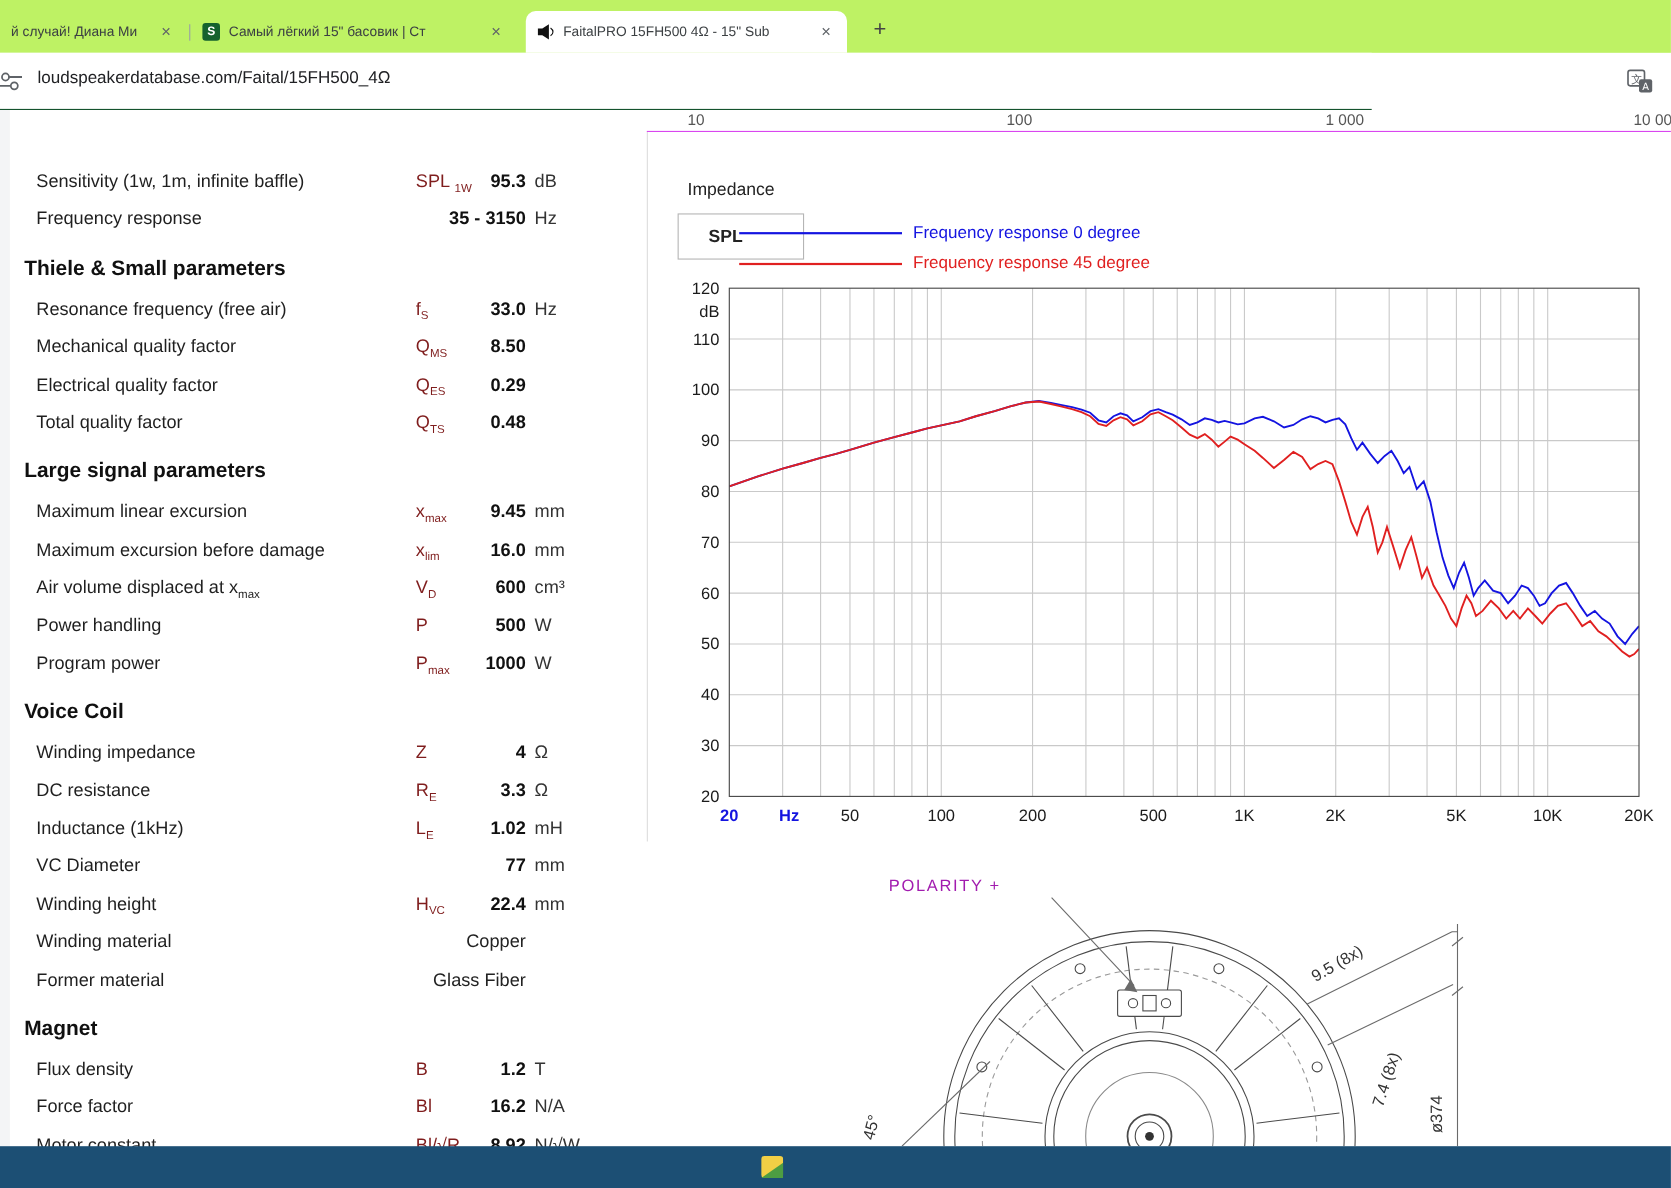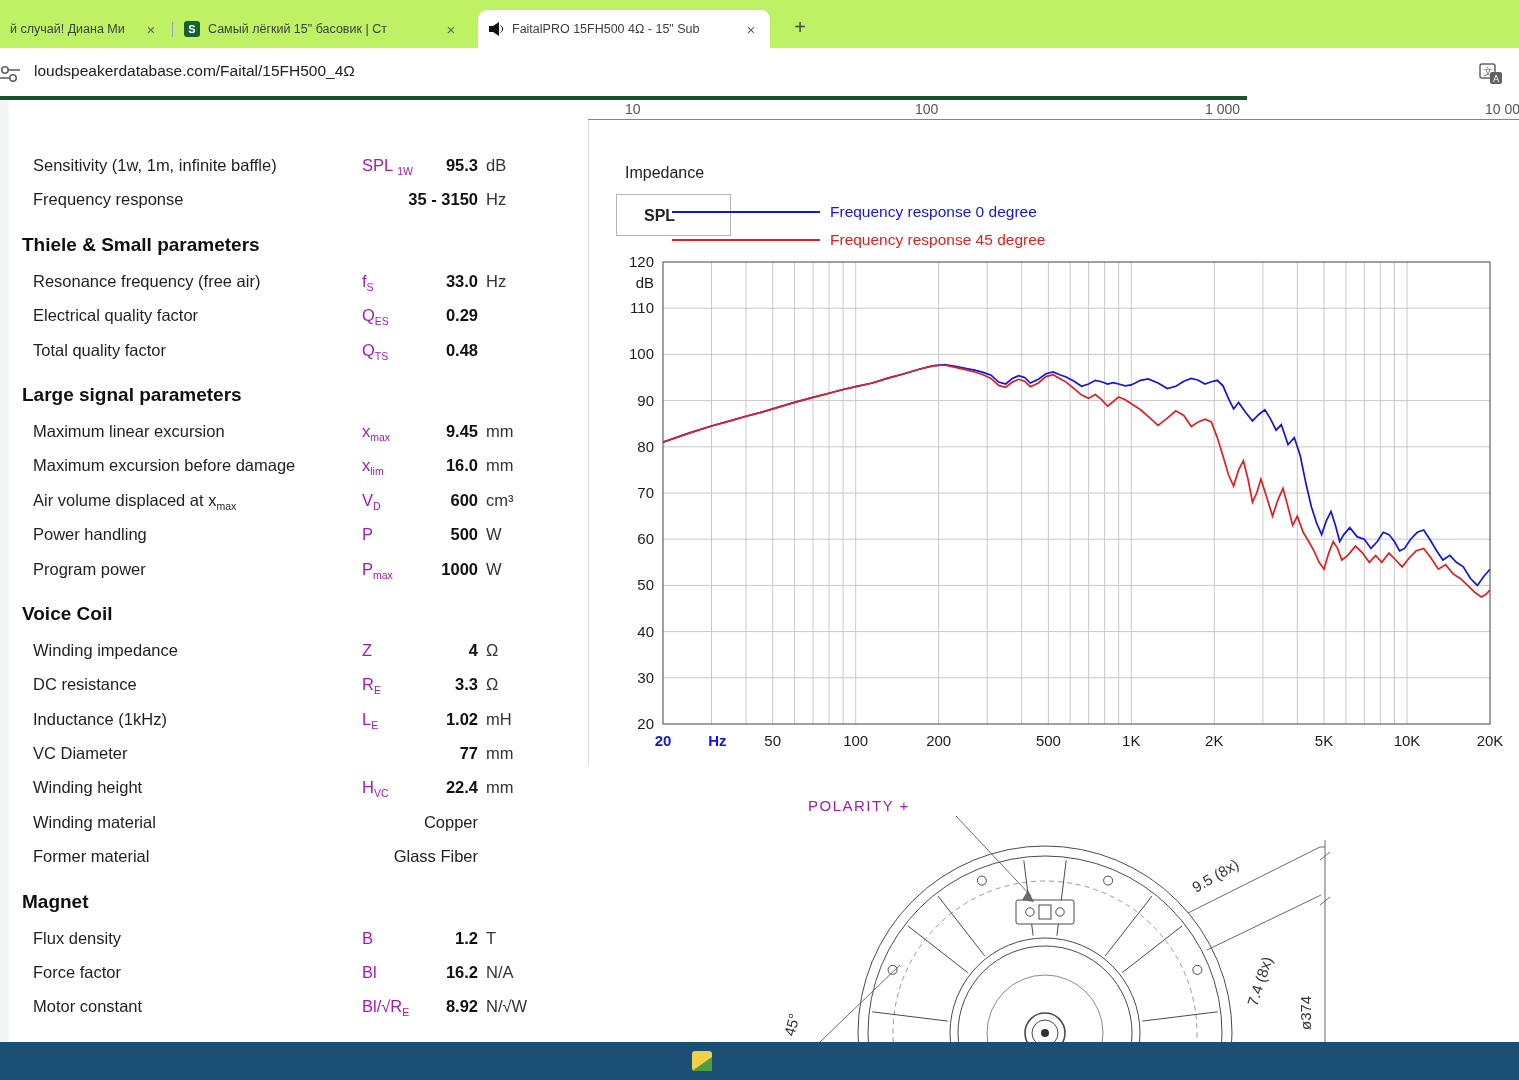--- a/index.html
+++ b/index.html
@@ -12,32 +12,32 @@
   .tab.active{background:#fff;}
   .tab .title{flex:1;white-space:nowrap;overflow:hidden;}
   .tab .close{width:18px;text-align:center;font-size:15px;color:#5f6368;margin-left:6px;cursor:default;}
   .tab .fav{width:16px;height:16px;margin-right:8px;flex:0 0 auto;}
   .fav-s{display:inline-flex;align-items:center;justify-content:center;border-radius:3px;
     color:#fff;font-size:11px;font-weight:700;}
   .tab-sep{position:absolute;top:22px;width:1px;height:15px;background:#9aa0a6;}
   .newtab{position:absolute;left:786px;top:14px;width:28px;height:28px;border-radius:50%;
     text-align:center;line-height:26px;font-size:20px;color:#444;}
   .toolbar{position:absolute;left:0;top:48px;width:1247px;height:52px;background:#fff;
-    border-bottom:4px solid #14532d;box-sizing:border-box;}
+    border-bottom:1px solid #14532d;box-sizing:border-box;}
   .site-icon{position:absolute;left:-4px;top:14px;width:26px;height:24px;}
   .url{position:absolute;left:34px;top:14px;font-size:15.5px;color:#202124;white-space:nowrap;}
   .translate{position:absolute;left:1478px;top:14px;width:26px;height:24px;}
   
   .content{position:absolute;left:0;top:100px;width:1519px;height:980px;background:#fff;overflow:hidden;}
   .left-gutter{position:absolute;left:0;top:0;width:9px;height:942px;background:#f4f5f6;}
   
   .spec-table{position:absolute;left:22px;top:48px;width:545px;}
   .spec-row{position:relative;height:34.4px;line-height:34.4px;font-size:16.5px;}
   .sl{position:absolute;left:11px;color:#1f1f1f;white-space:nowrap;}
-  .ssym{position:absolute;left:340px;color:#a21caf;white-space:nowrap;}
+  .ssym{position:absolute;left:356px;color:#7f1d1d;white-space:nowrap;}
   .ssub{font-size:10.5px;vertical-align:sub;}
   .sval{position:absolute;left:346px;width:110px;text-align:right;font-weight:700;color:#111;}
   .sval.plain{font-weight:400;color:#222;}
   .sunit{position:absolute;left:464px;color:#333;}
   .spec-section{font-size:19px;font-weight:700;color:#101010;margin-top:13px;margin-bottom:4px;
     height:30px;line-height:30px;}
   
   .top-strip{position:absolute;left:588px;top:0;width:931px;height:20px;overflow:hidden;
     border-bottom:1px solid #d946ef;box-sizing:border-box;}
   .top-strip span{position:absolute;top:1px;font-size:14px;color:#555;white-space:nowrap;}
@@ -123,20 +123,26 @@
           <span class="ssym"></span>
           <span class="sval">35 - 3150</span>
           <span class="sunit">Hz</span>
         </div>
         <div class="spec-section">Thiele &amp; Small parameters</div>
         <div class="spec-row">
           <span class="sl">Resonance frequency (free air)</span>
           <span class="ssym"><span>f</span><span class="ssub">S</span></span>
           <span class="sval">33.0</span>
           <span class="sunit">Hz</span>
+        </div>
+        <div class="spec-row">
+          <span class="sl">Mechanical quality factor</span>
+          <span class="ssym"><span>Q</span><span class="ssub">MS</span></span>
+          <span class="sval">8.50</span>
+          <span class="sunit"></span>
         </div>
         <div class="spec-row">
           <span class="sl">Electrical quality factor</span>
           <span class="ssym"><span>Q</span><span class="ssub">ES</span></span>
           <span class="sval">0.29</span>
           <span class="sunit"></span>
         </div>
         <div class="spec-row">
           <span class="sl">Total quality factor</span>
           <span class="ssym"><span>Q</span><span class="ssub">TS</span></span>

